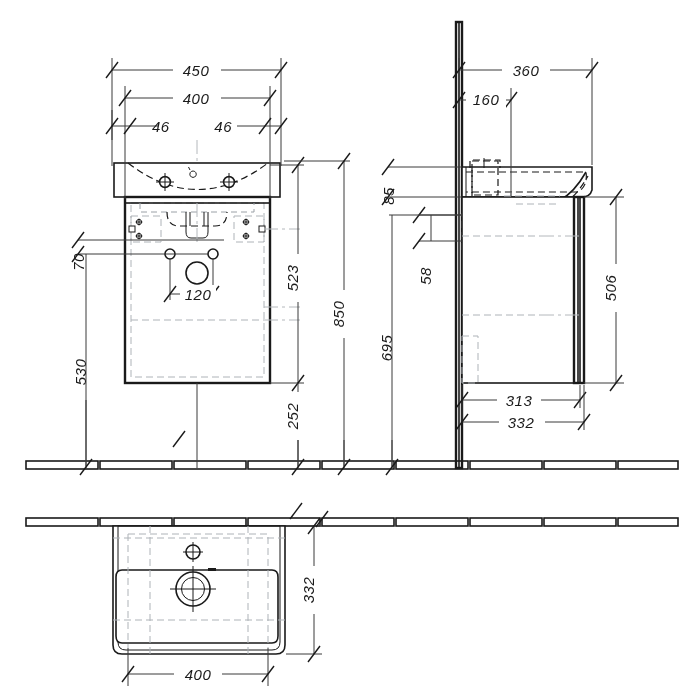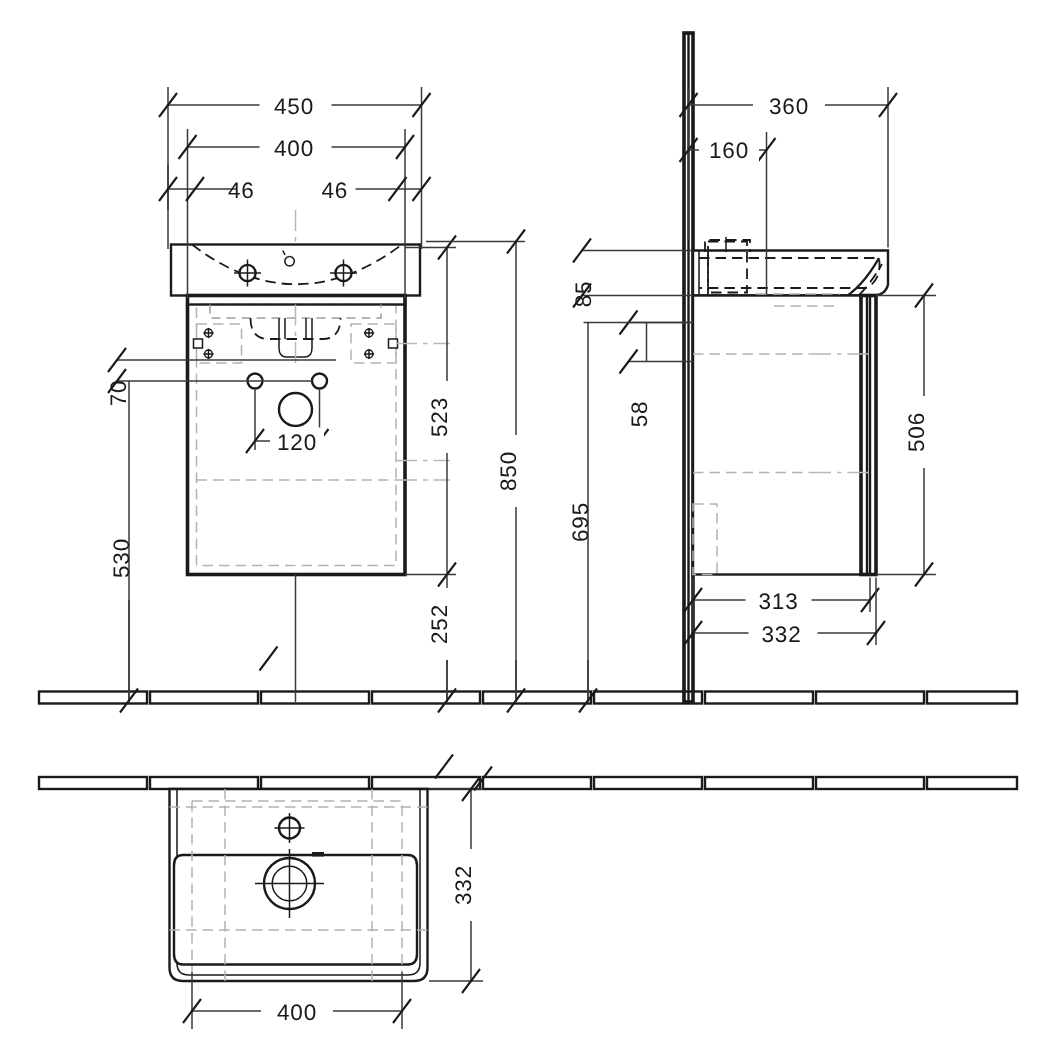--- a/index.html
+++ b/index.html
@@ -1,18 +1,18 @@
 <!DOCTYPE html>
 <html><head>
 <meta charset="utf-8">
 <title>Technical Drawing</title>
 <style>
   html,body{margin:0;padding:0;background:#ffffff;}
   body{font-family:"Liberation Sans", sans-serif;}
-  #stage{position:relative;width:700px;height:700px;background:#fff;overflow:hidden;}
+  #stage{position:relative;width:700px;height:700px;background:#fff;overflow:hidden;font-style:italic;}
   #stage svg{display:block;}
   .dimtext{font-family:"Liberation Sans", sans-serif;font-size:15px;fill:#1a1a1a;letter-spacing:0.5px;}
 </style>
 </head>
 <body>
 
 <div id="stage">
 <svg width="700" height="700" viewBox="0 0 700 700" xmlns="http://www.w3.org/2000/svg">
 
   <defs>

